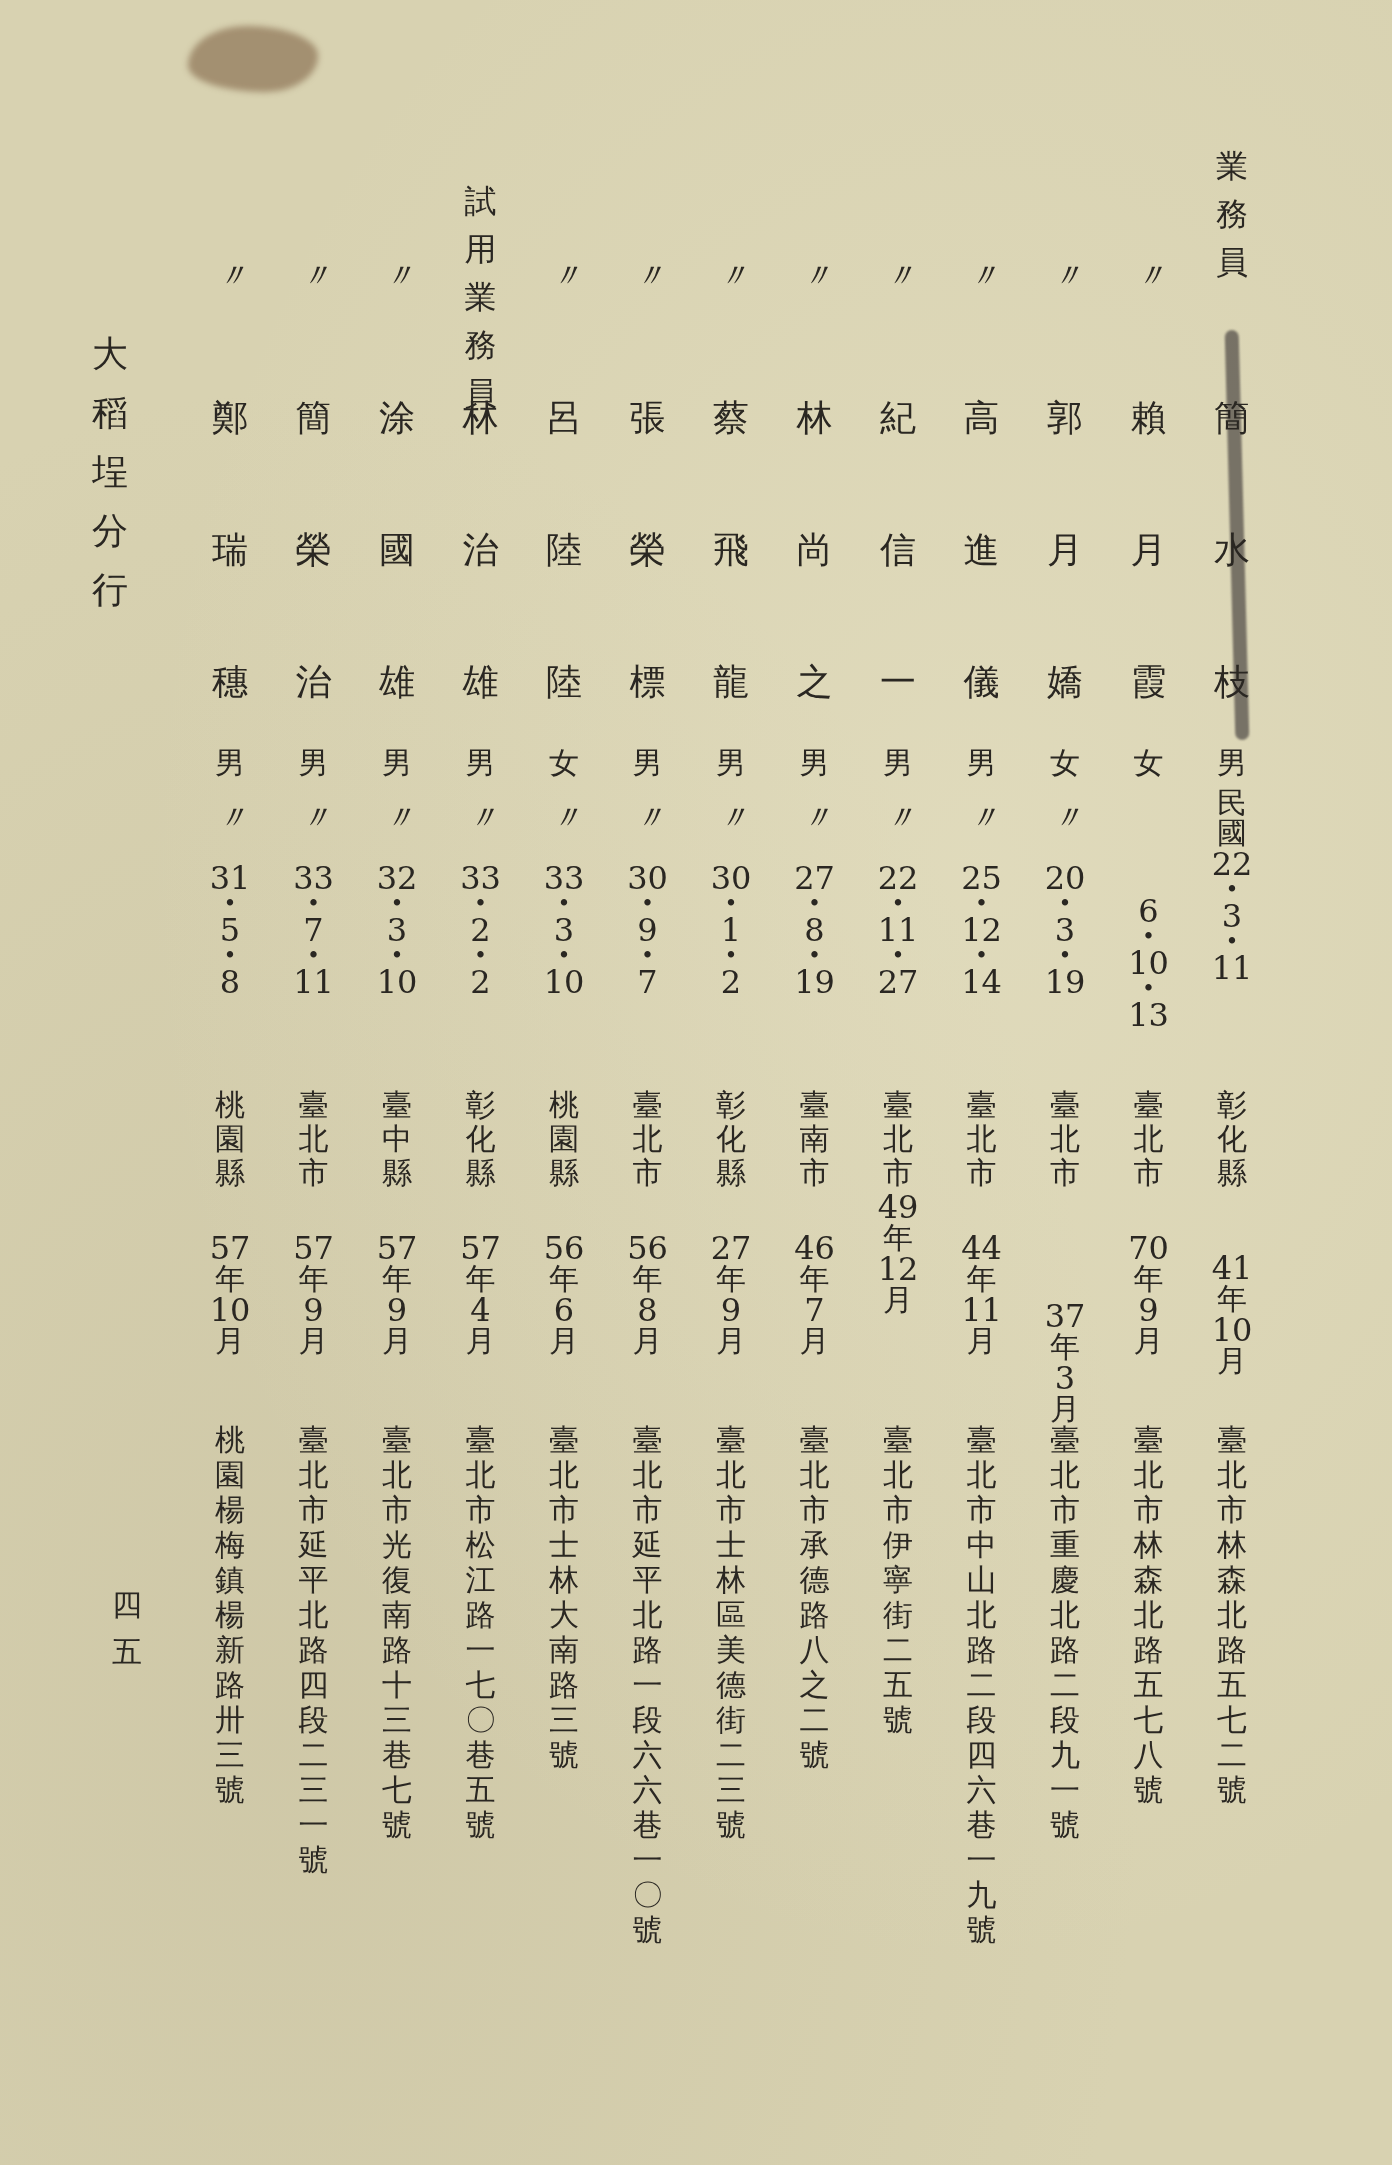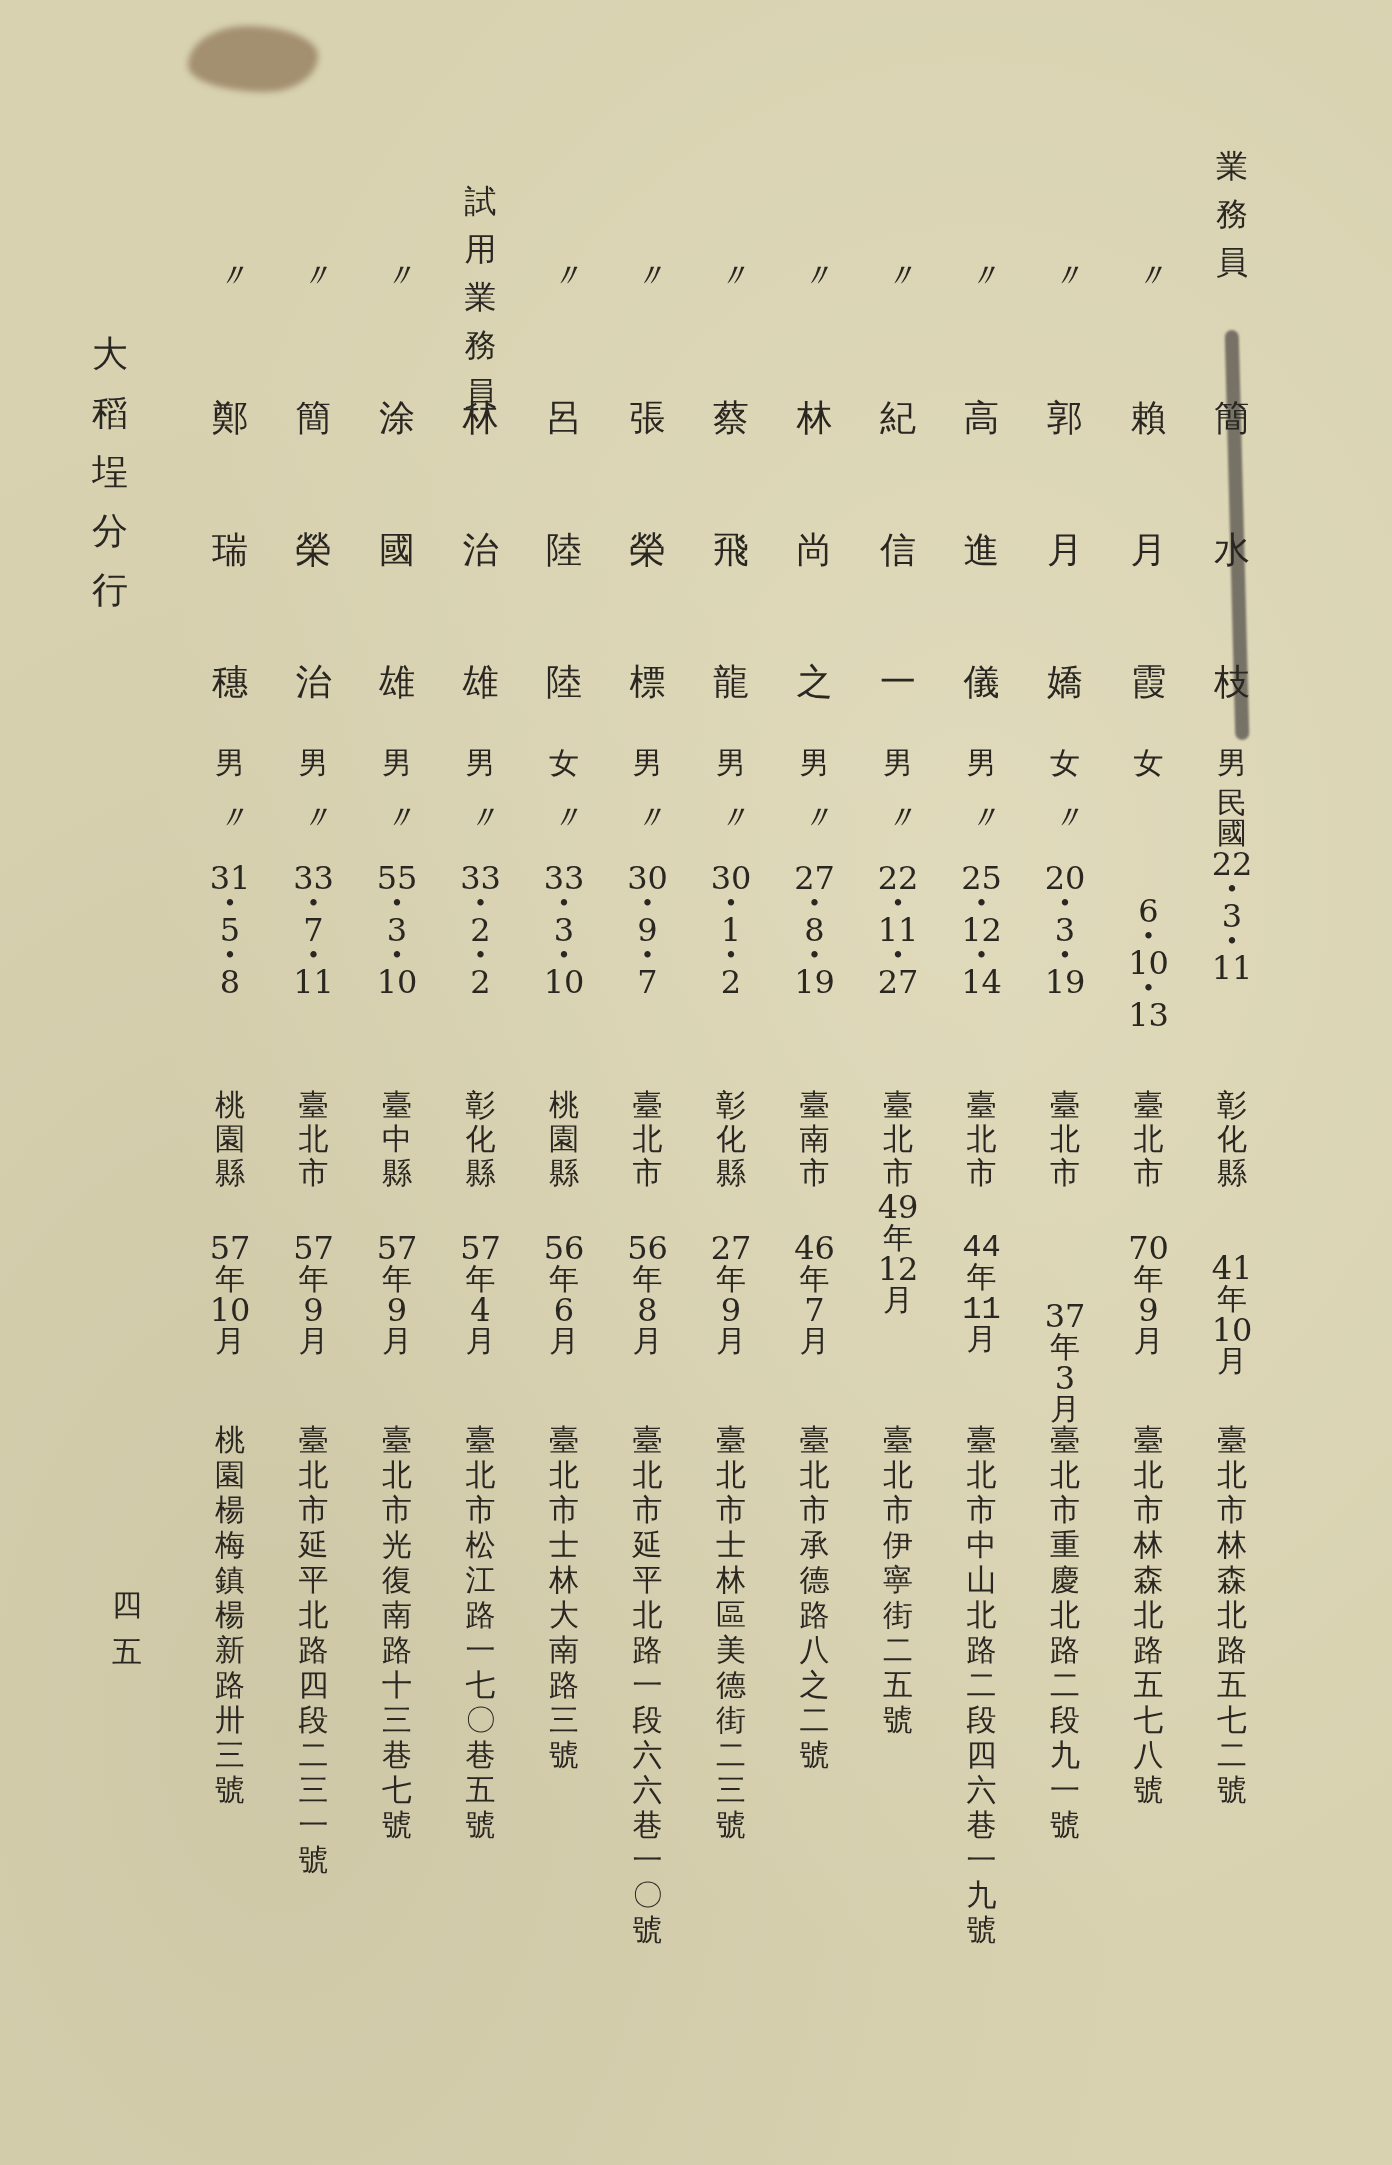--- a/index.html
+++ b/index.html
@@ -222,21 +222,21 @@
           <span class="dot">•</span>
           <span>12</span>
           <span class="dot">•</span>
           <span>14</span>
         </div>
         <div class="cell small" style="top: 1090px;">
           <span>臺</span>
           <span>北</span>
           <span>市</span>
         </div>
-        <div class="cell num" style="top: 1232px; font-family: Liberation Mono, monospace;">
+        <div class="cell num" style="top: 1232px;">
           <span>44</span>
           <span style="font-size: 30px;">年</span>
           <span>11</span>
           <span style="font-size: 30px;">月</span>
         </div>
         <div class="cell small addr" style="top: 1425px;">
           <span style="margin-bottom: 5px;">臺</span>
           <span style="margin-bottom: 5px;">北</span>
           <span style="margin-bottom: 5px;">市</span>
           <span style="margin-bottom: 5px;">中</span>
@@ -536,21 +536,21 @@
         <div class="cell name-cell" style="top: 400px;">
           <span style="margin-bottom: 96px;">涂</span>
           <span style="margin-bottom: 96px;">國</span>
           <span style="margin-bottom: 96px;">雄</span>
         </div>
         <div class="cell small" style="top: 748px;">
           <span>男</span>
         </div>
         <div class="cell num" style="top: 800px;">
           <span class="ditto" style="margin-bottom: 28px;">〃</span>
-          <span>55</span>
+          <span>32</span>
           <span class="dot">•</span>
           <span>3</span>
           <span class="dot">•</span>
           <span>10</span>
         </div>
         <div class="cell small" style="top: 1090px;">
           <span>臺</span>
           <span>中</span>
           <span>縣</span>
         </div>

